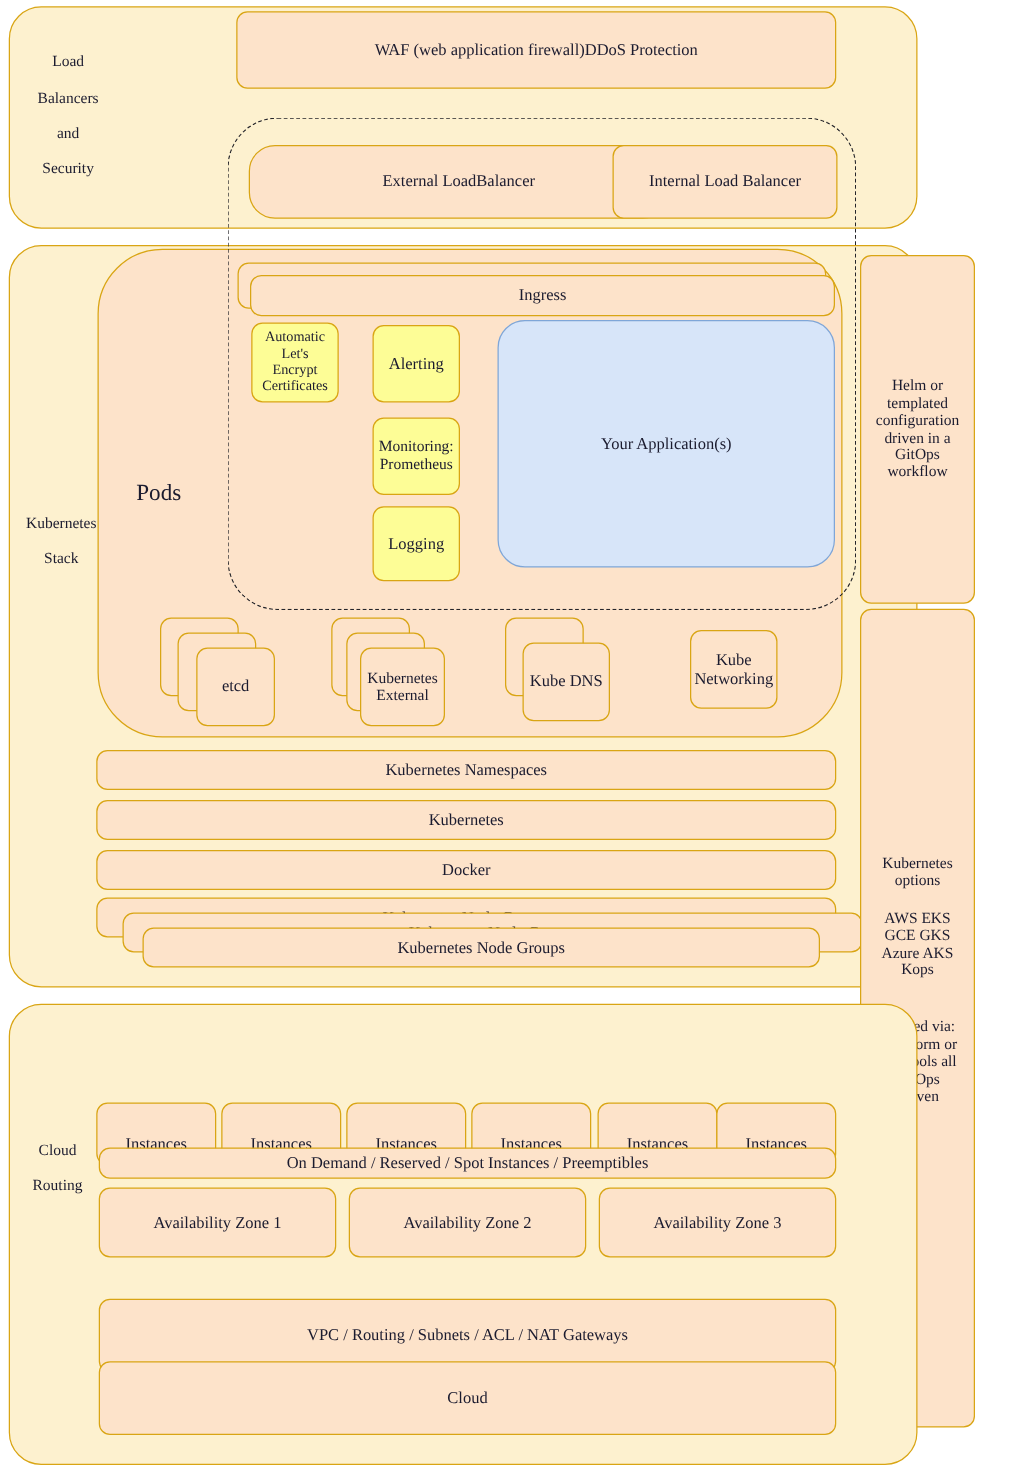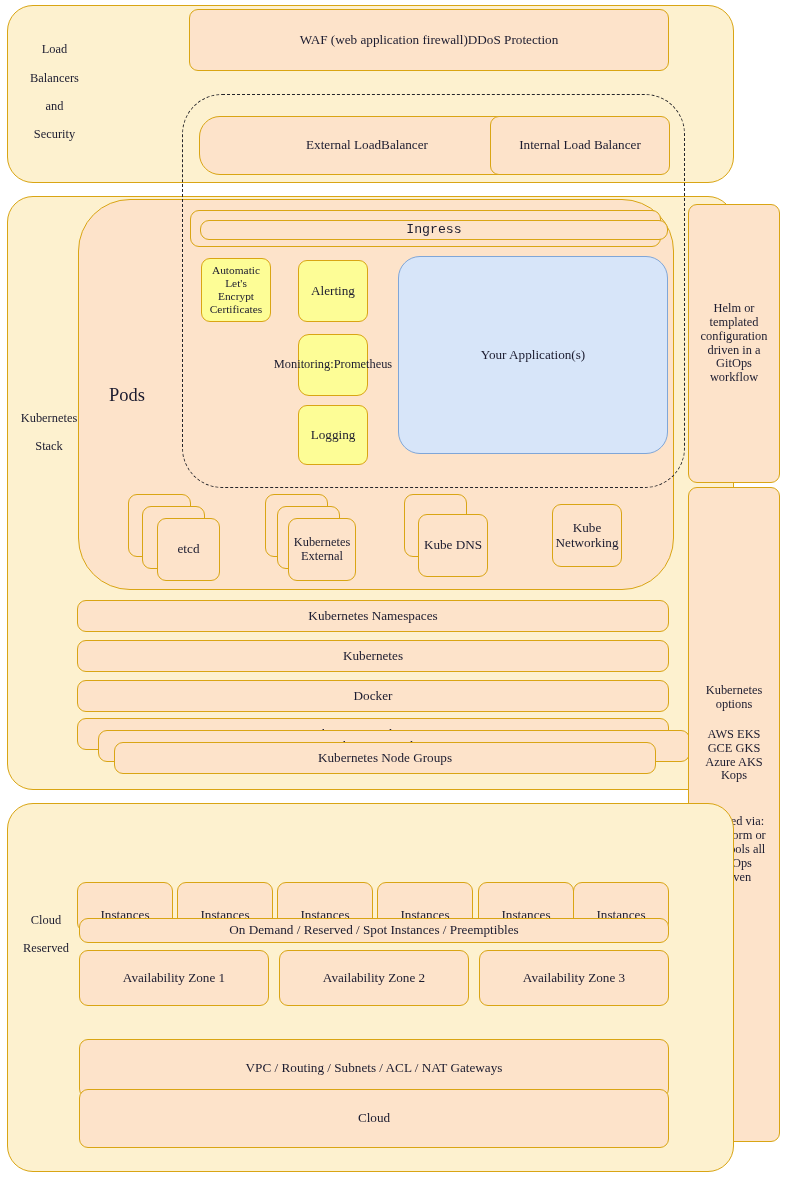--- a/index.html
+++ b/index.html
@@ -111,36 +111,36 @@
     <span>Stack</span>
   </div>
 
   <div class="abs" style="left:78px;top:199px;width:596px;height:391px;background:#fde3ca;border:1.3px solid #d9a514;border-radius:52px;"></div>
 
   <div class="abs t18" style="left:95px;top:385px;width:64px;height:24px;text-align:center;">
     <span>Pods</span>
   </div>
 
   <div class="abs stacklayer" style="left:190px;top:210px;width:471px;height:37px;"></div>
-  <div class="abs box t13" style="left:200px;top:220px;width:468px;height:20px;font-family:Liberation Mono, monospace;">
+  <div class="abs box t13" style="left:200px;top:220px;width:468px;height:33px;">
     <span>Ingress</span>
   </div>
 
   <div class="abs pod t11" style="left:201px;top:258px;width:70px;height:64px;flex-direction:column;">
     <span>Automatic</span>
     <span>Let's</span>
     <span>Encrypt</span>
     <span>Certificates</span>
   </div>
 
   <div class="abs pod t13" style="left:298px;top:260px;width:70px;height:62px;">
     <span>Alerting</span>
   </div>
 
-  <div class="abs pod t12" style="left:298px;top:334px;width:70px;height:62px;flex-direction:row;border-radius:11px;">
+  <div class="abs pod t12" style="left:298px;top:334px;width:70px;height:62px;flex-direction:column;">
     <span>Monitoring:</span>
     <span>Prometheus</span>
   </div>
 
   <div class="abs pod t13" style="left:298px;top:405px;width:70px;height:60px;">
     <span>Logging</span>
   </div>
 
   <div class="abs appbox t13" style="left:398px;top:256px;width:270px;height:198px;">
     <span>Your Application(s)</span>
@@ -215,21 +215,21 @@
     <span>Terraform or</span>
     <span>CLI tools all</span>
     <span>GitOps</span>
     <span>Driven</span>
   </div>
 
   <div class="abs grp" style="left:7px;top:803px;width:727px;height:369px;"></div>
 
   <div class="abs sidelabel t12" style="left:11px;top:912px;width:70px;height:44px;flex-direction:column;">
     <span>Cloud</span>
-    <span>Reserved</span>
+    <span>Routing</span>
   </div>
 
 
   <div class="abs box t13" style="left:77px;top:882px;width:96px;height:50px;align-items:flex-end;padding-bottom:8px;">
     <span>Instances</span>
   </div>
   <div class="abs box t13" style="left:177px;top:882px;width:96px;height:50px;align-items:flex-end;padding-bottom:8px;">
     <span>Instances</span>
   </div>
   <div class="abs box t13" style="left:277px;top:882px;width:96px;height:50px;align-items:flex-end;padding-bottom:8px;">

